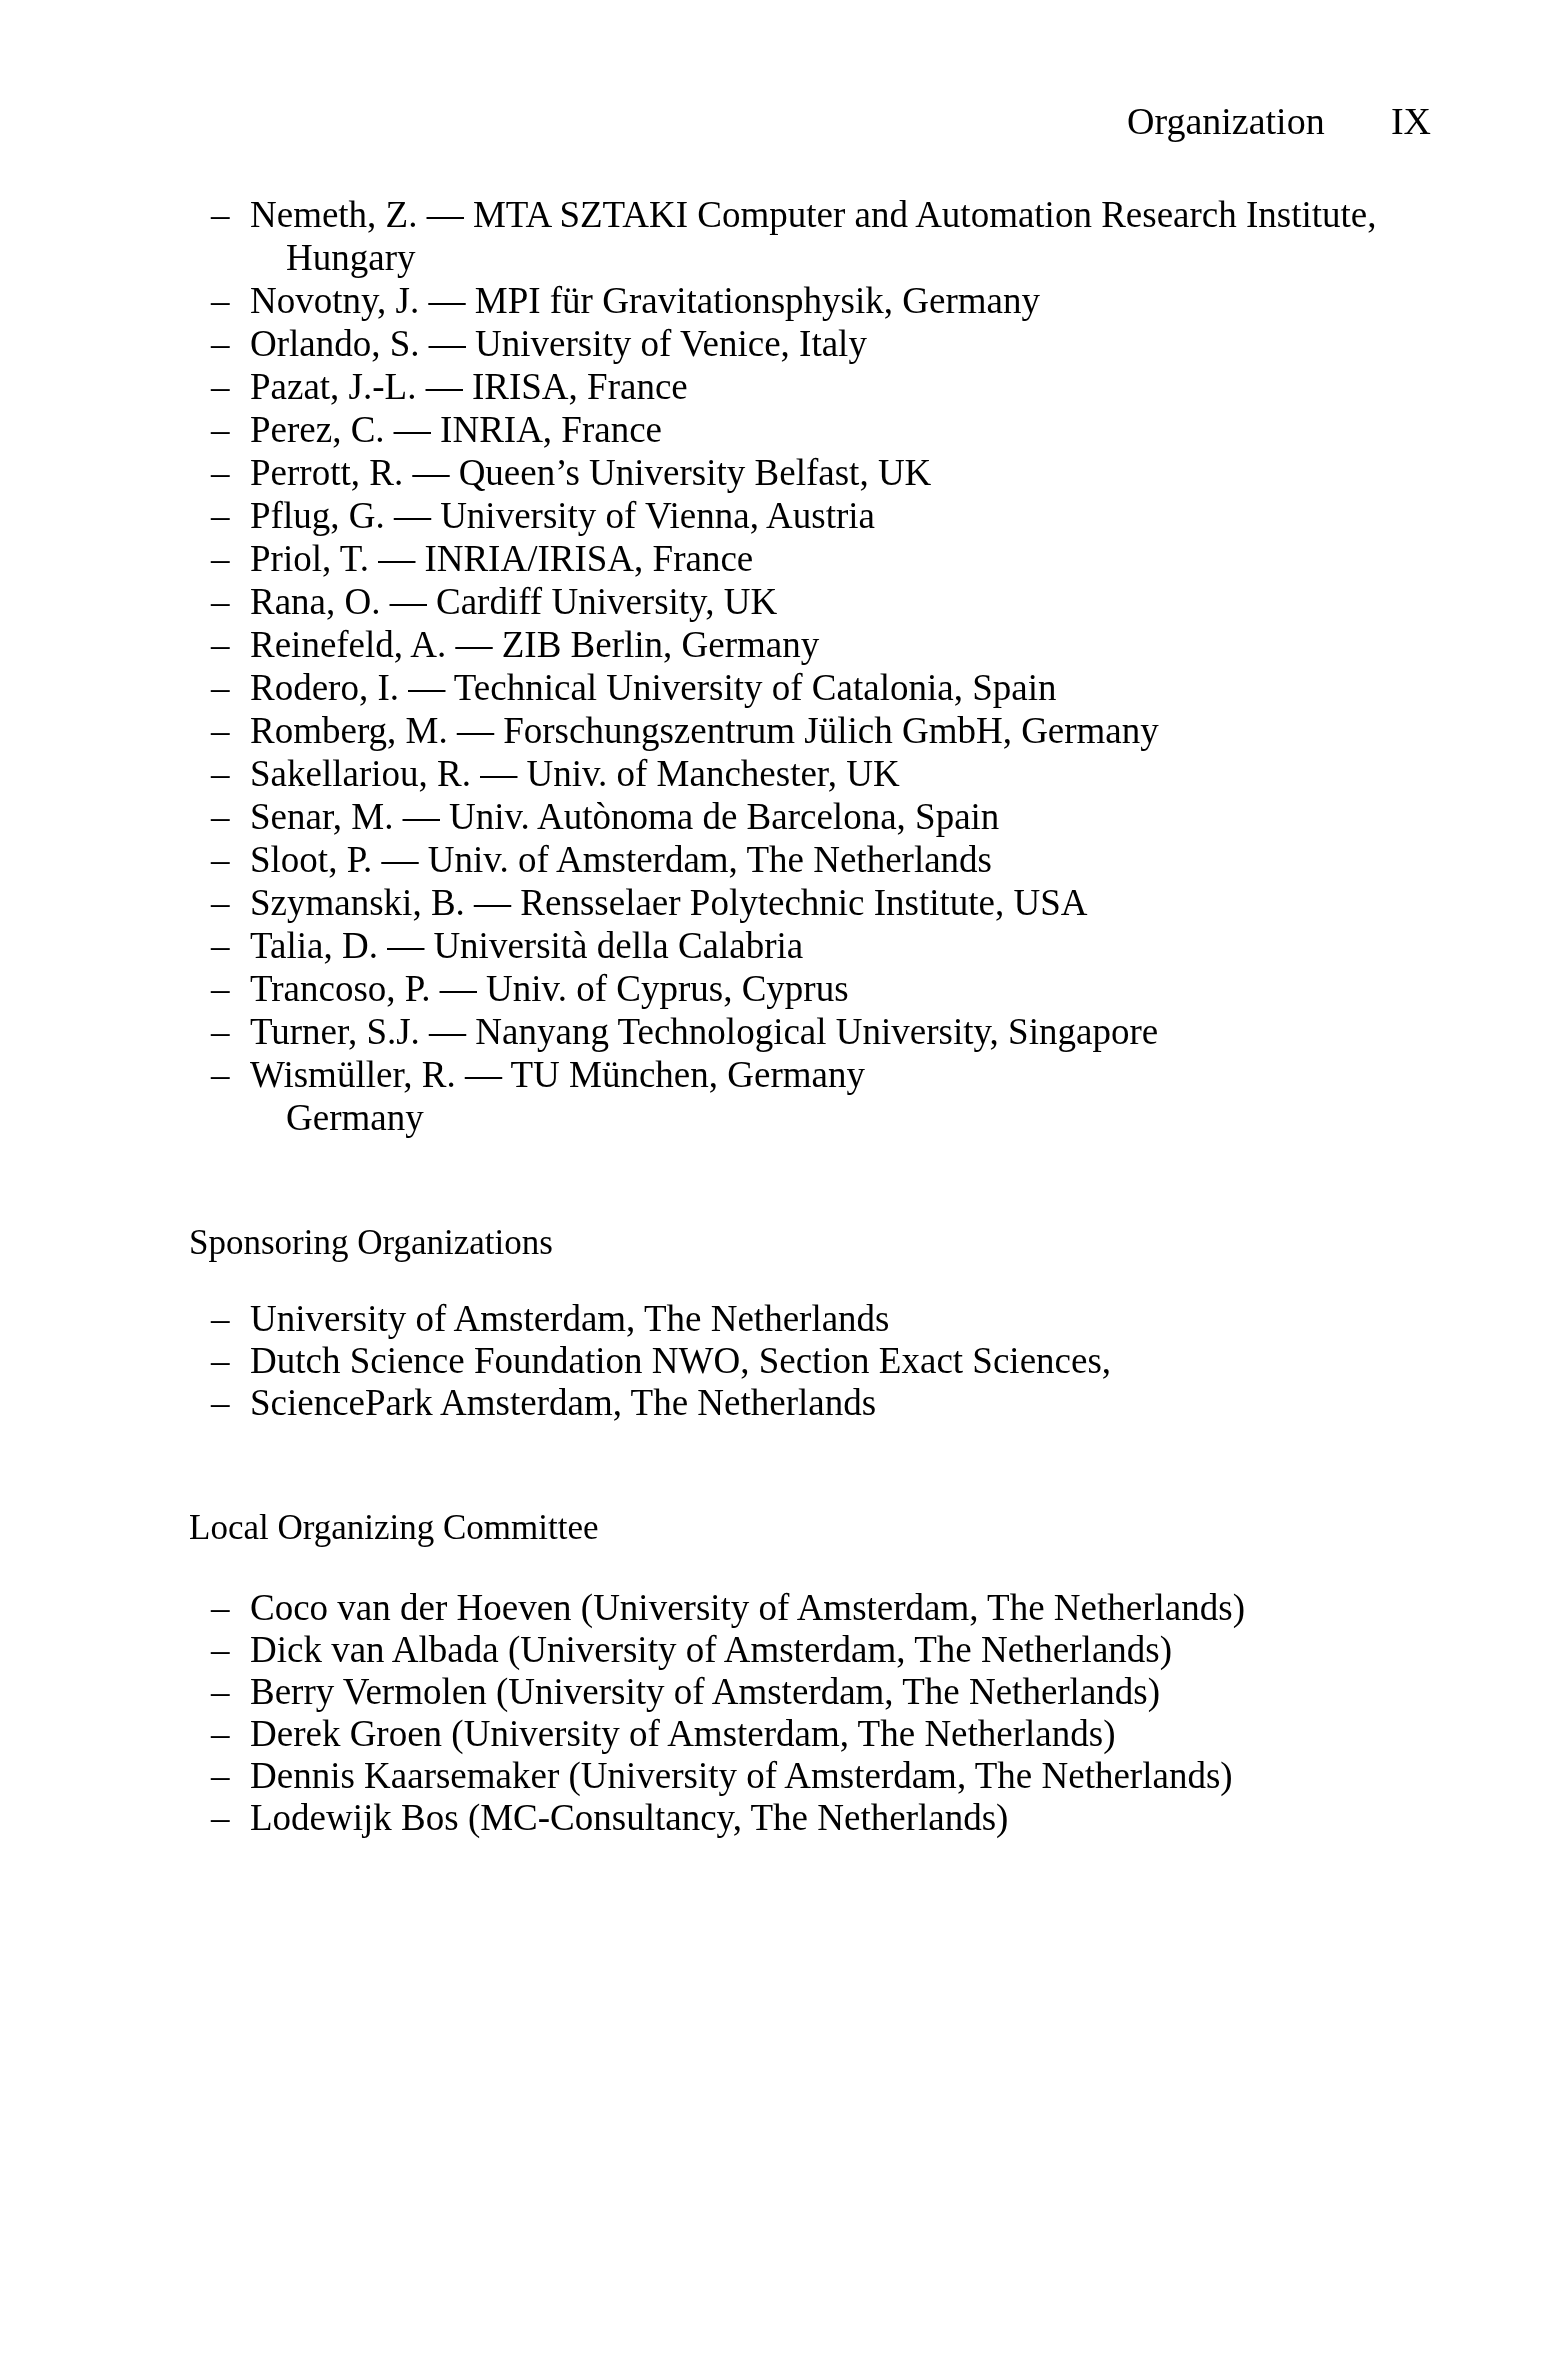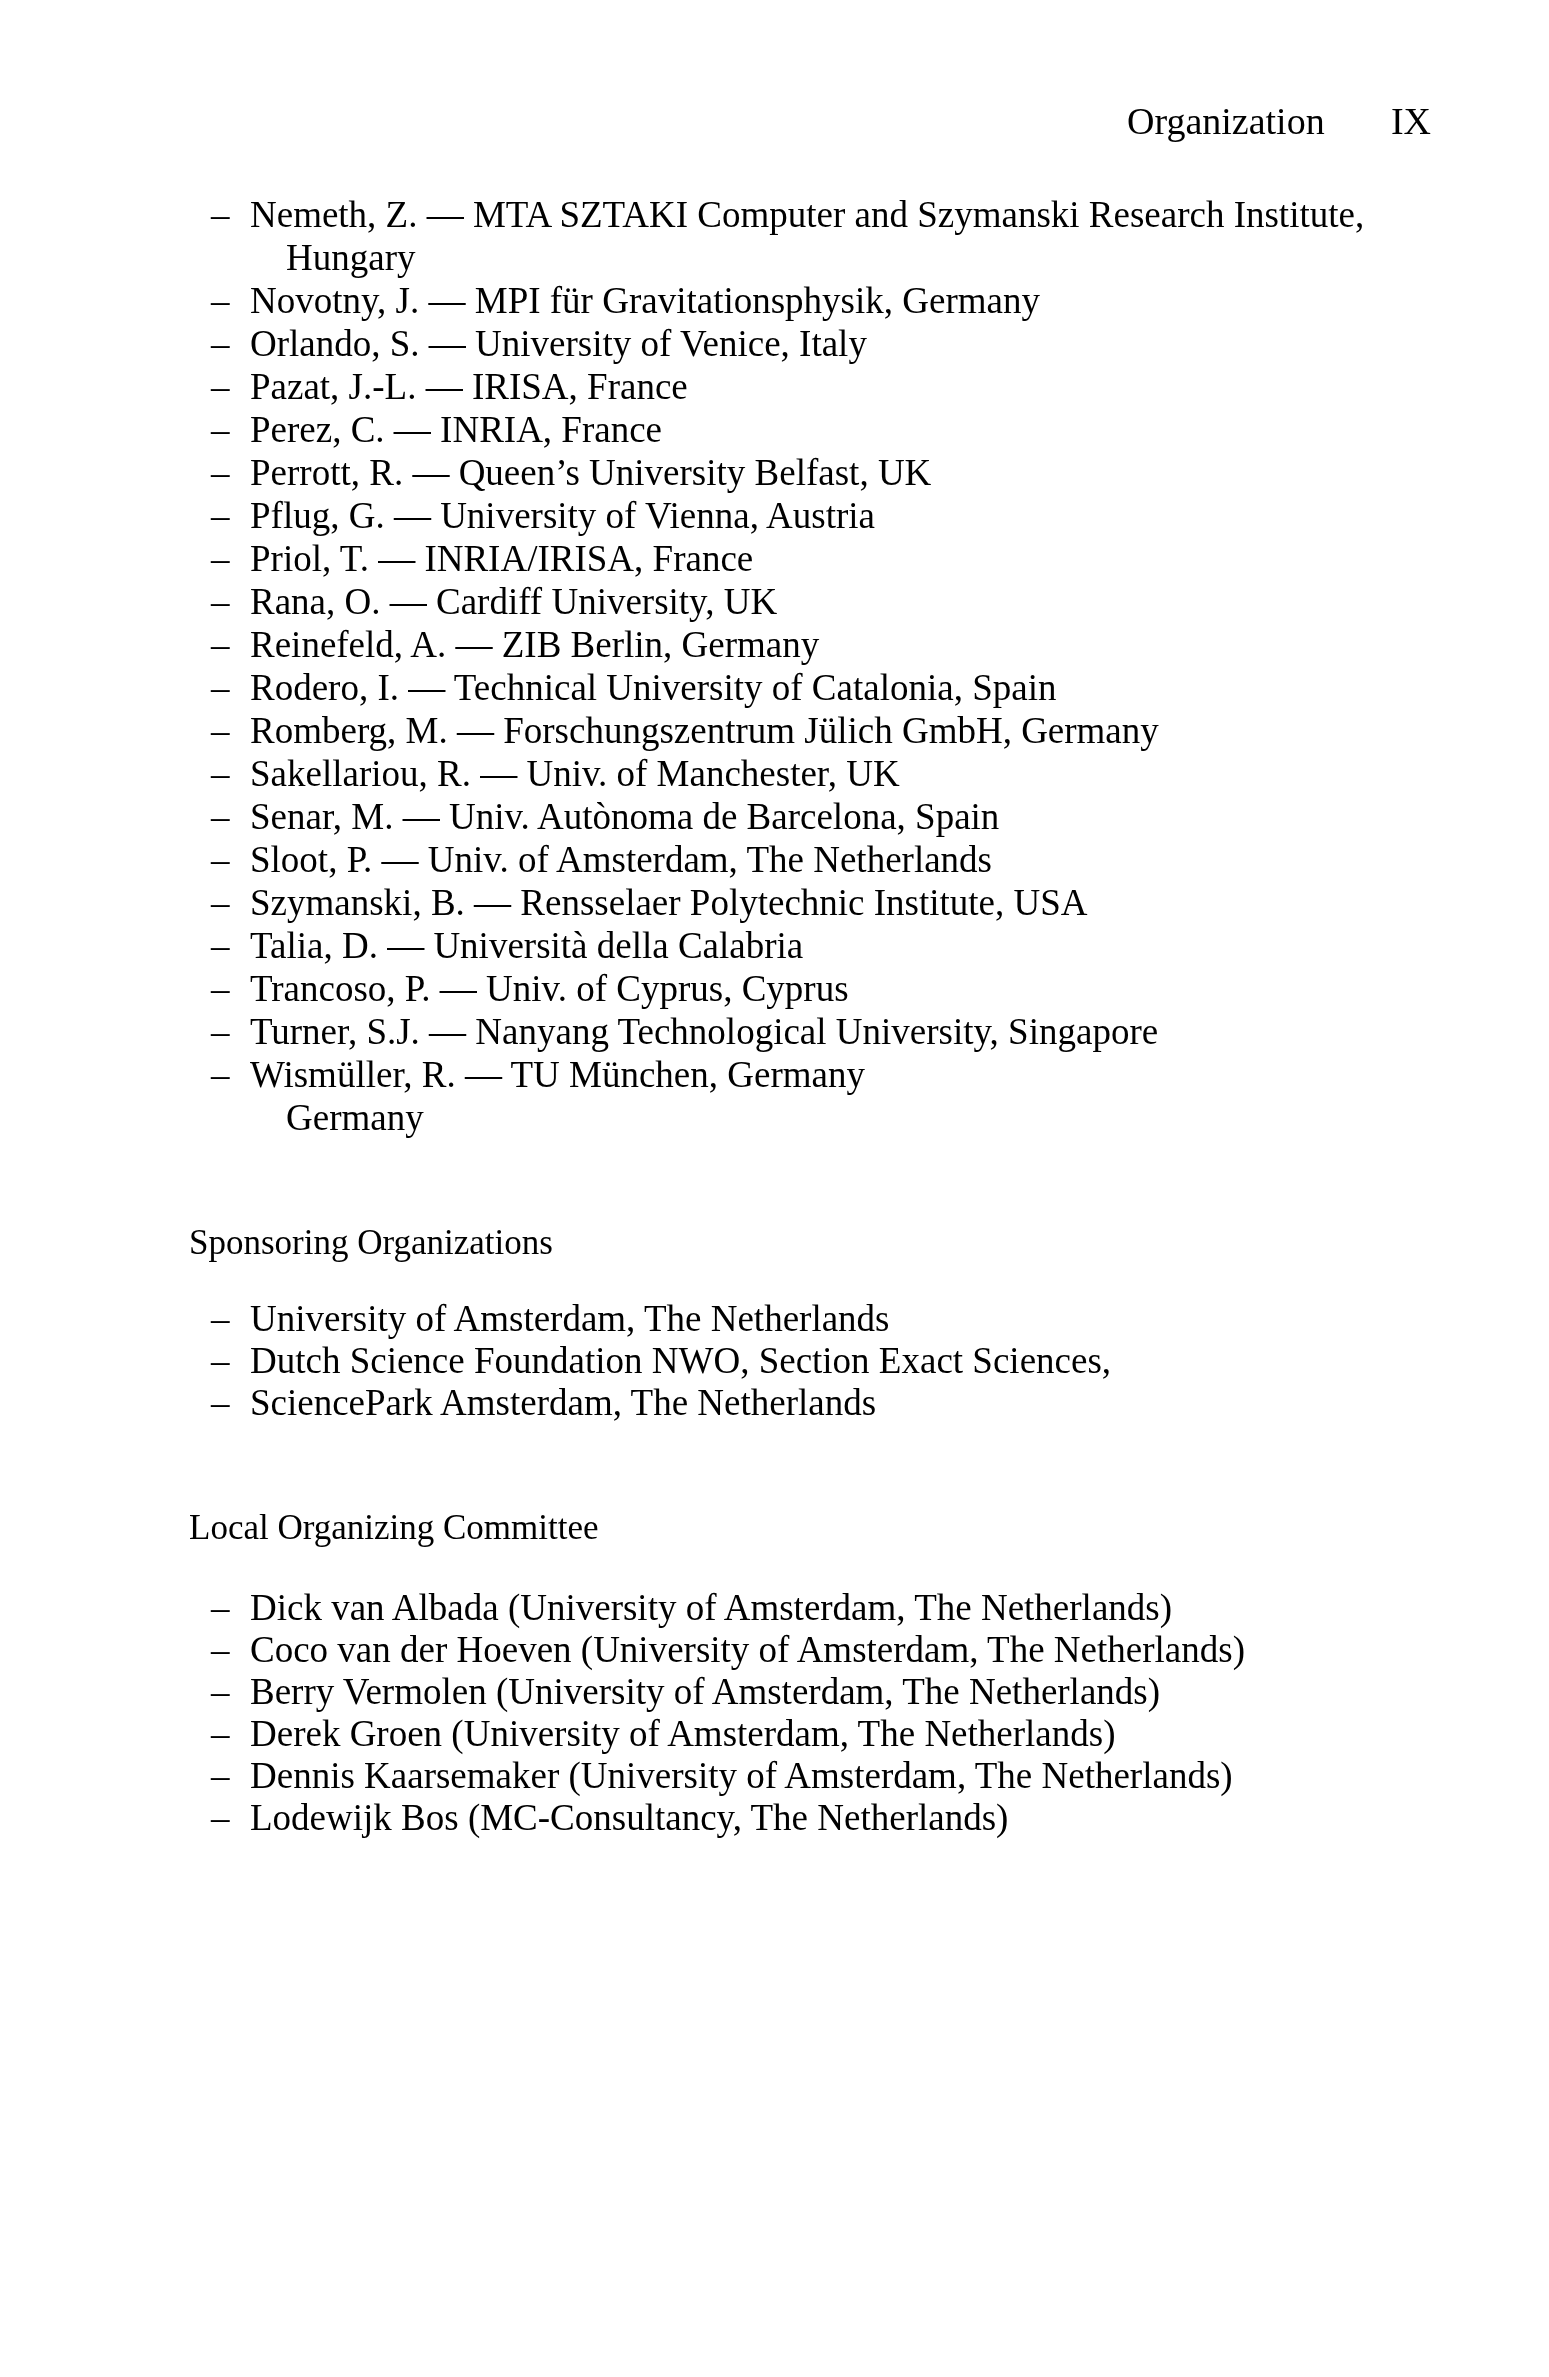--- a/index.html
+++ b/index.html
@@ -60,21 +60,21 @@
 <body>
 
 <div class="page">
 
   <div class="running-header">
     <span>Organization</span>
     <span>IX</span>
   </div>
 
   <div class="dash-list list-members" id="list-members">
-      <div class="item"><span class="marker">–</span><span>Nemeth, Z. — MTA SZTAKI Computer and Szymanski Research Institute,</span></div>
+      <div class="item"><span class="marker">–</span><span>Nemeth, Z. — MTA SZTAKI Computer and Automation Research Institute,</span></div>
       <div class="cont">Hungary</div>
       <div class="item"><span class="marker">–</span><span>Novotny, J. — MPI für Gravitationsphysik, Germany</span></div>
       <div class="item"><span class="marker">–</span><span>Orlando, S. — University of Venice, Italy</span></div>
       <div class="item"><span class="marker">–</span><span>Pazat, J.-L. — IRISA, France</span></div>
       <div class="item"><span class="marker">–</span><span>Perez, C. — INRIA, France</span></div>
       <div class="item"><span class="marker">–</span><span>Perrott, R. — Queen’s University Belfast, UK</span></div>
       <div class="item"><span class="marker">–</span><span>Pflug, G. — University of Vienna, Austria</span></div>
       <div class="item"><span class="marker">–</span><span>Priol, T. — INRIA/IRISA, France</span></div>
       <div class="item"><span class="marker">–</span><span>Rana, O. — Cardiff University, UK</span></div>
       <div class="item"><span class="marker">–</span><span>Reinefeld, A. — ZIB Berlin, Germany</span></div>
@@ -95,22 +95,22 @@
 
   <div class="dash-list list-sponsors" id="list-sponsors">
       <div class="item"><span class="marker">–</span><span>University of Amsterdam, The Netherlands</span></div>
       <div class="item"><span class="marker">–</span><span>Dutch Science Foundation NWO, Section Exact Sciences,</span></div>
       <div class="item"><span class="marker">–</span><span>SciencePark Amsterdam, The Netherlands</span></div>
     </div>
 
   <div class="section-heading heading-local">Local Organizing Committee</div>
 
   <div class="dash-list list-local" id="list-local">
+      <div class="item"><span class="marker">–</span><span>Coco van der Hoeven (University of Amsterdam, The Netherlands)</span></div>
       <div class="item"><span class="marker">–</span><span>Dick van Albada (University of Amsterdam, The Netherlands)</span></div>
-      <div class="item"><span class="marker">–</span><span>Coco van der Hoeven (University of Amsterdam, The Netherlands)</span></div>
       <div class="item"><span class="marker">–</span><span>Berry Vermolen (University of Amsterdam, The Netherlands)</span></div>
       <div class="item"><span class="marker">–</span><span>Derek Groen (University of Amsterdam, The Netherlands)</span></div>
       <div class="item"><span class="marker">–</span><span>Dennis Kaarsemaker (University of Amsterdam, The Netherlands)</span></div>
       <div class="item"><span class="marker">–</span><span>Lodewijk Bos (MC-Consultancy, The Netherlands)</span></div>
     </div>
 
 </div>
 
 
 </body></html>

